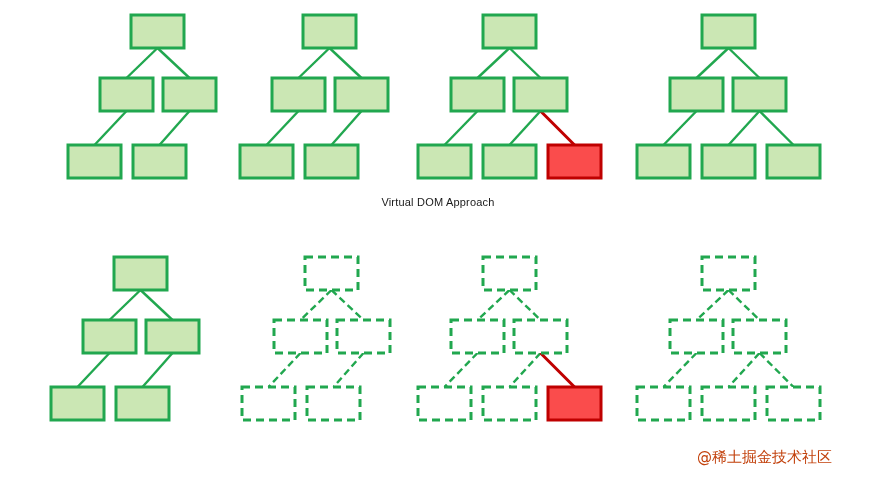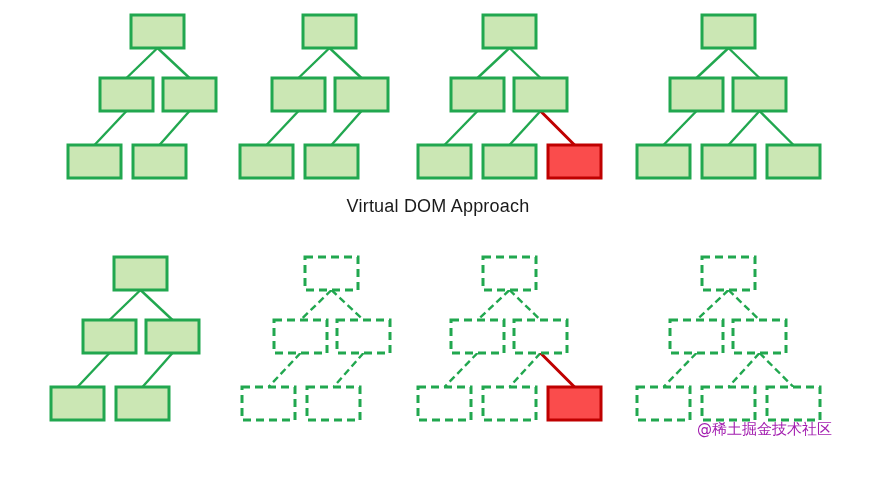--- a/index.html
+++ b/index.html
@@ -21,36 +21,36 @@
     position: absolute;
     left: 0;
     top: 0;
     width: 875px;
     height: 482px;
     display: block;
   }
   .caption {
     position: absolute;
     font-family: "Liberation Sans", sans-serif;
-    font-size: 18px;
+    font-size: 11px;
     color: #1a1a1a;
     letter-spacing: 0.2px;
     white-space: nowrap;
     text-align: left;
     transform: translateX(-50%);
   }
   #caption-virtual-dom { left: 438px; top: 196px; }
   #caption-incremental-dom { left: 451px; top: 444px; }
   #watermark {
     position: absolute;
     left: 697px;
-    top: 420px;
+    top: 448px;
     font-family: "DejaVu Sans", sans-serif;
     font-size: 15px;
-    color: #a21caf;
+    color: #c2410c;
     white-space: nowrap;
     user-select: none;
   }
 </style>
 </head>
 <body>
 
 <div id="canvas">
 
   <svg id="diagram-svg" viewBox="0 0 875 482" xmlns="http://www.w3.org/2000/svg">

